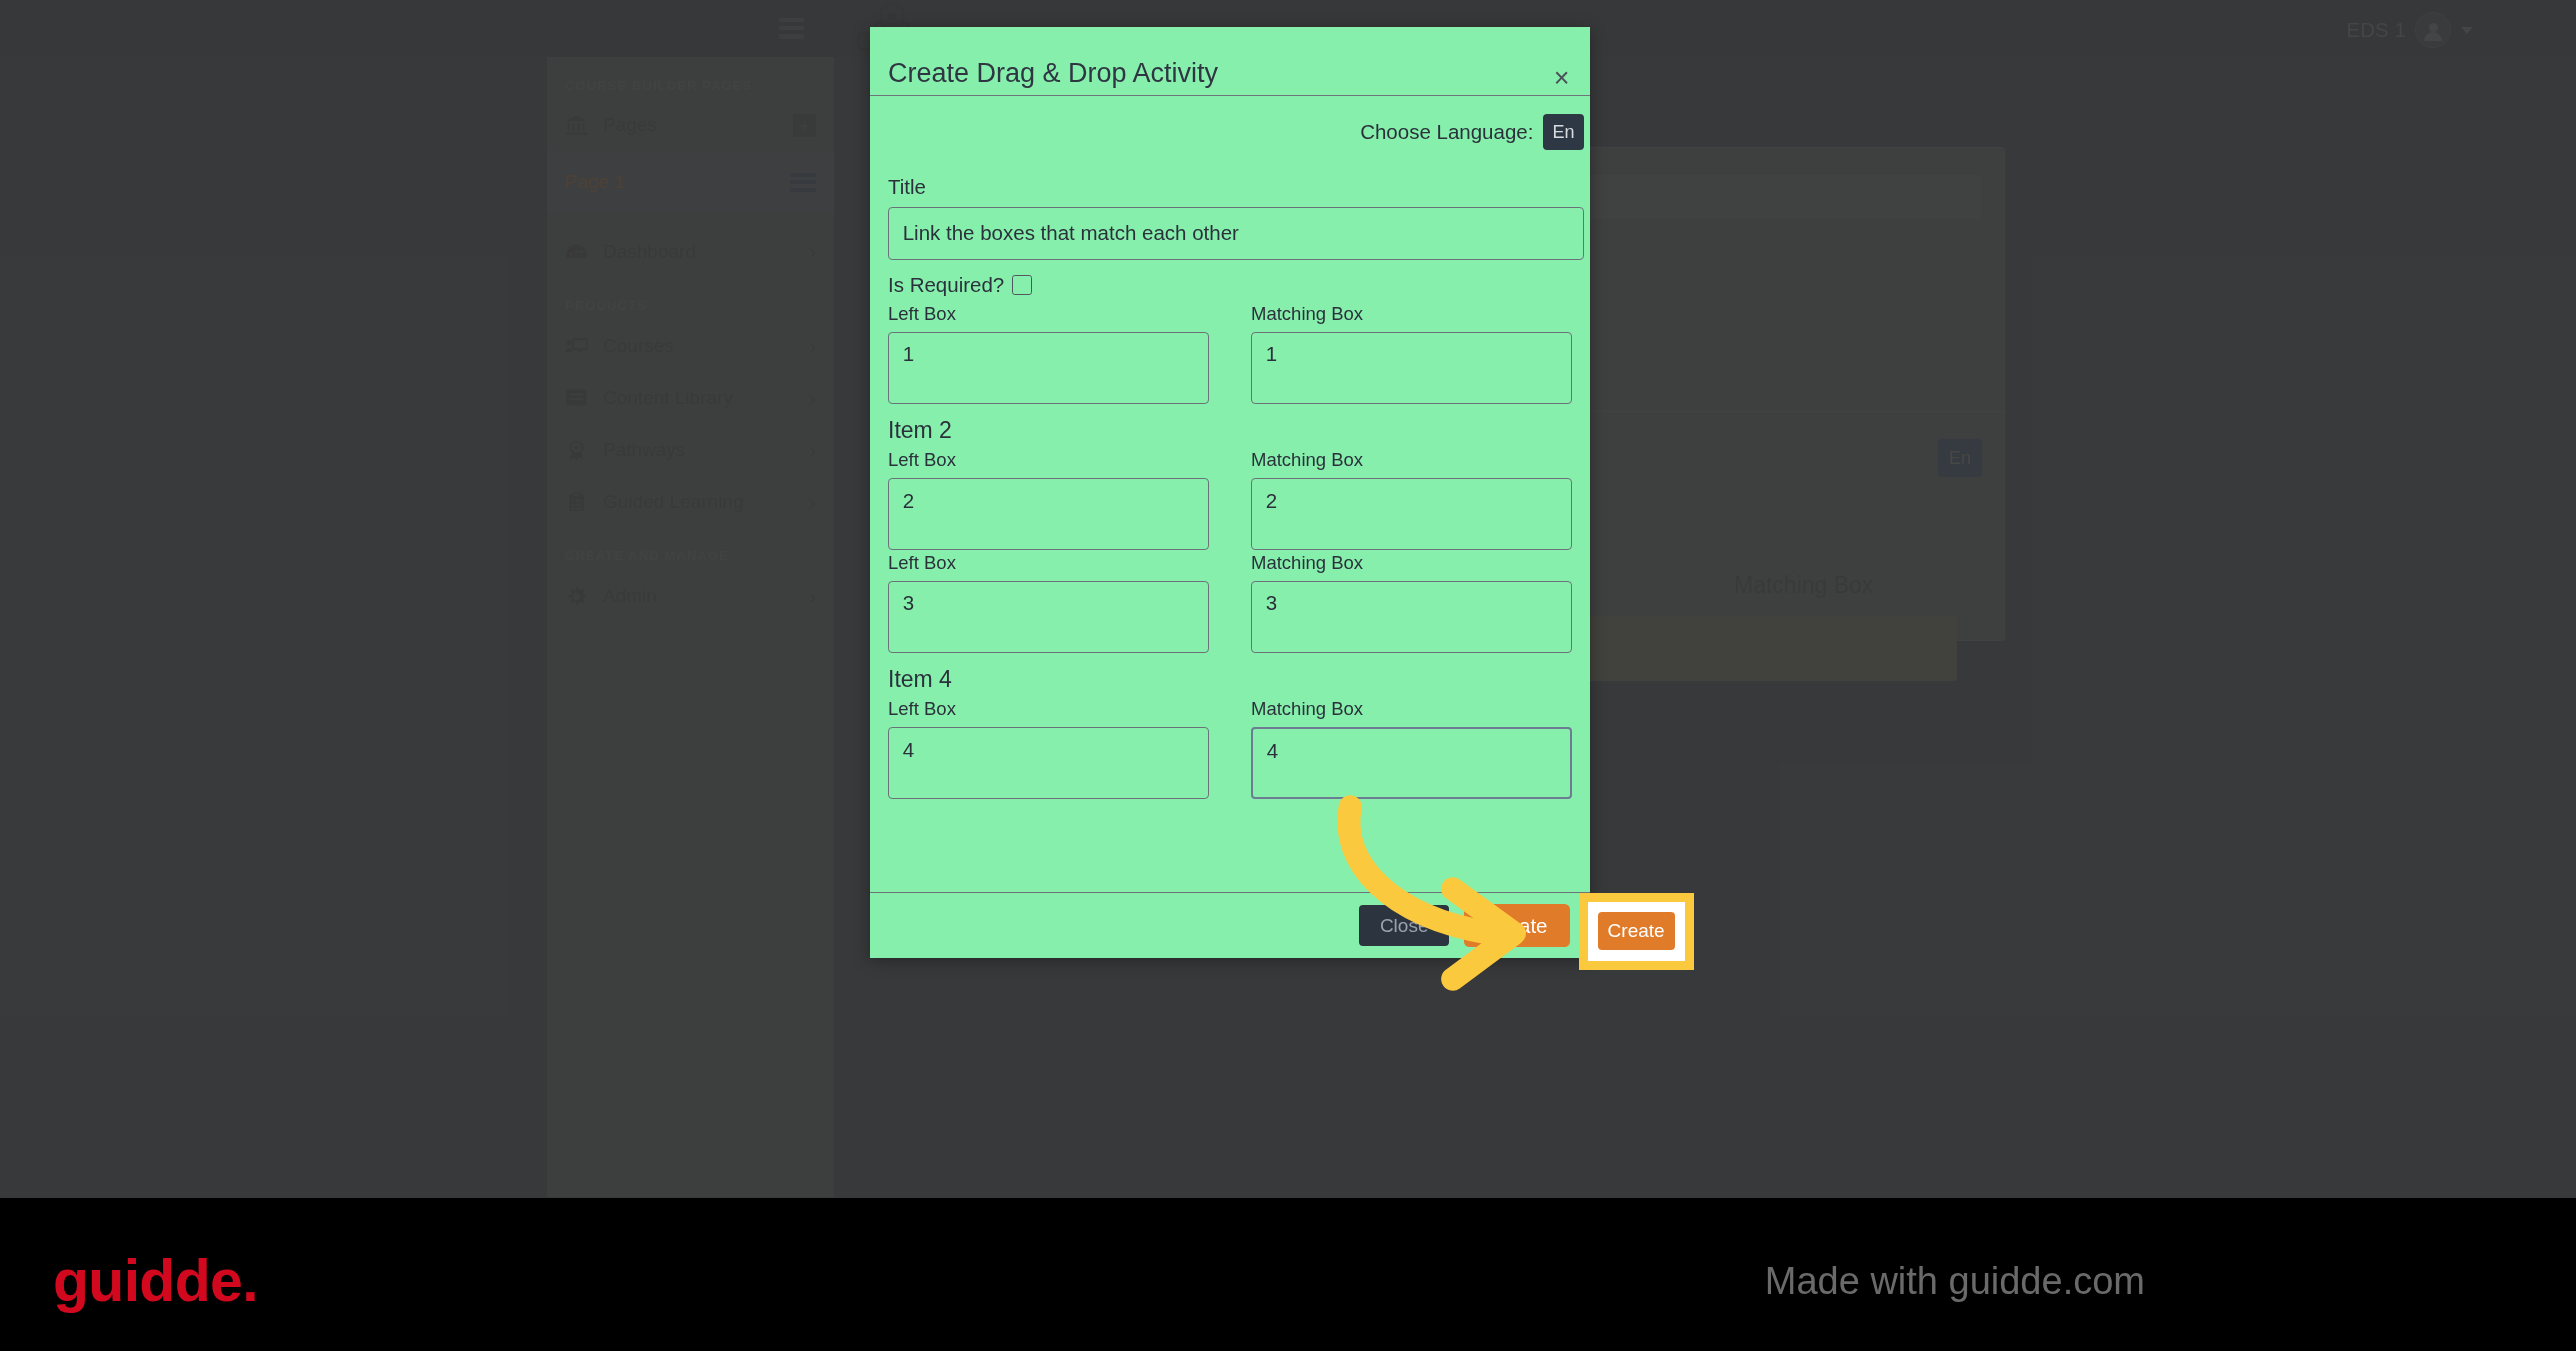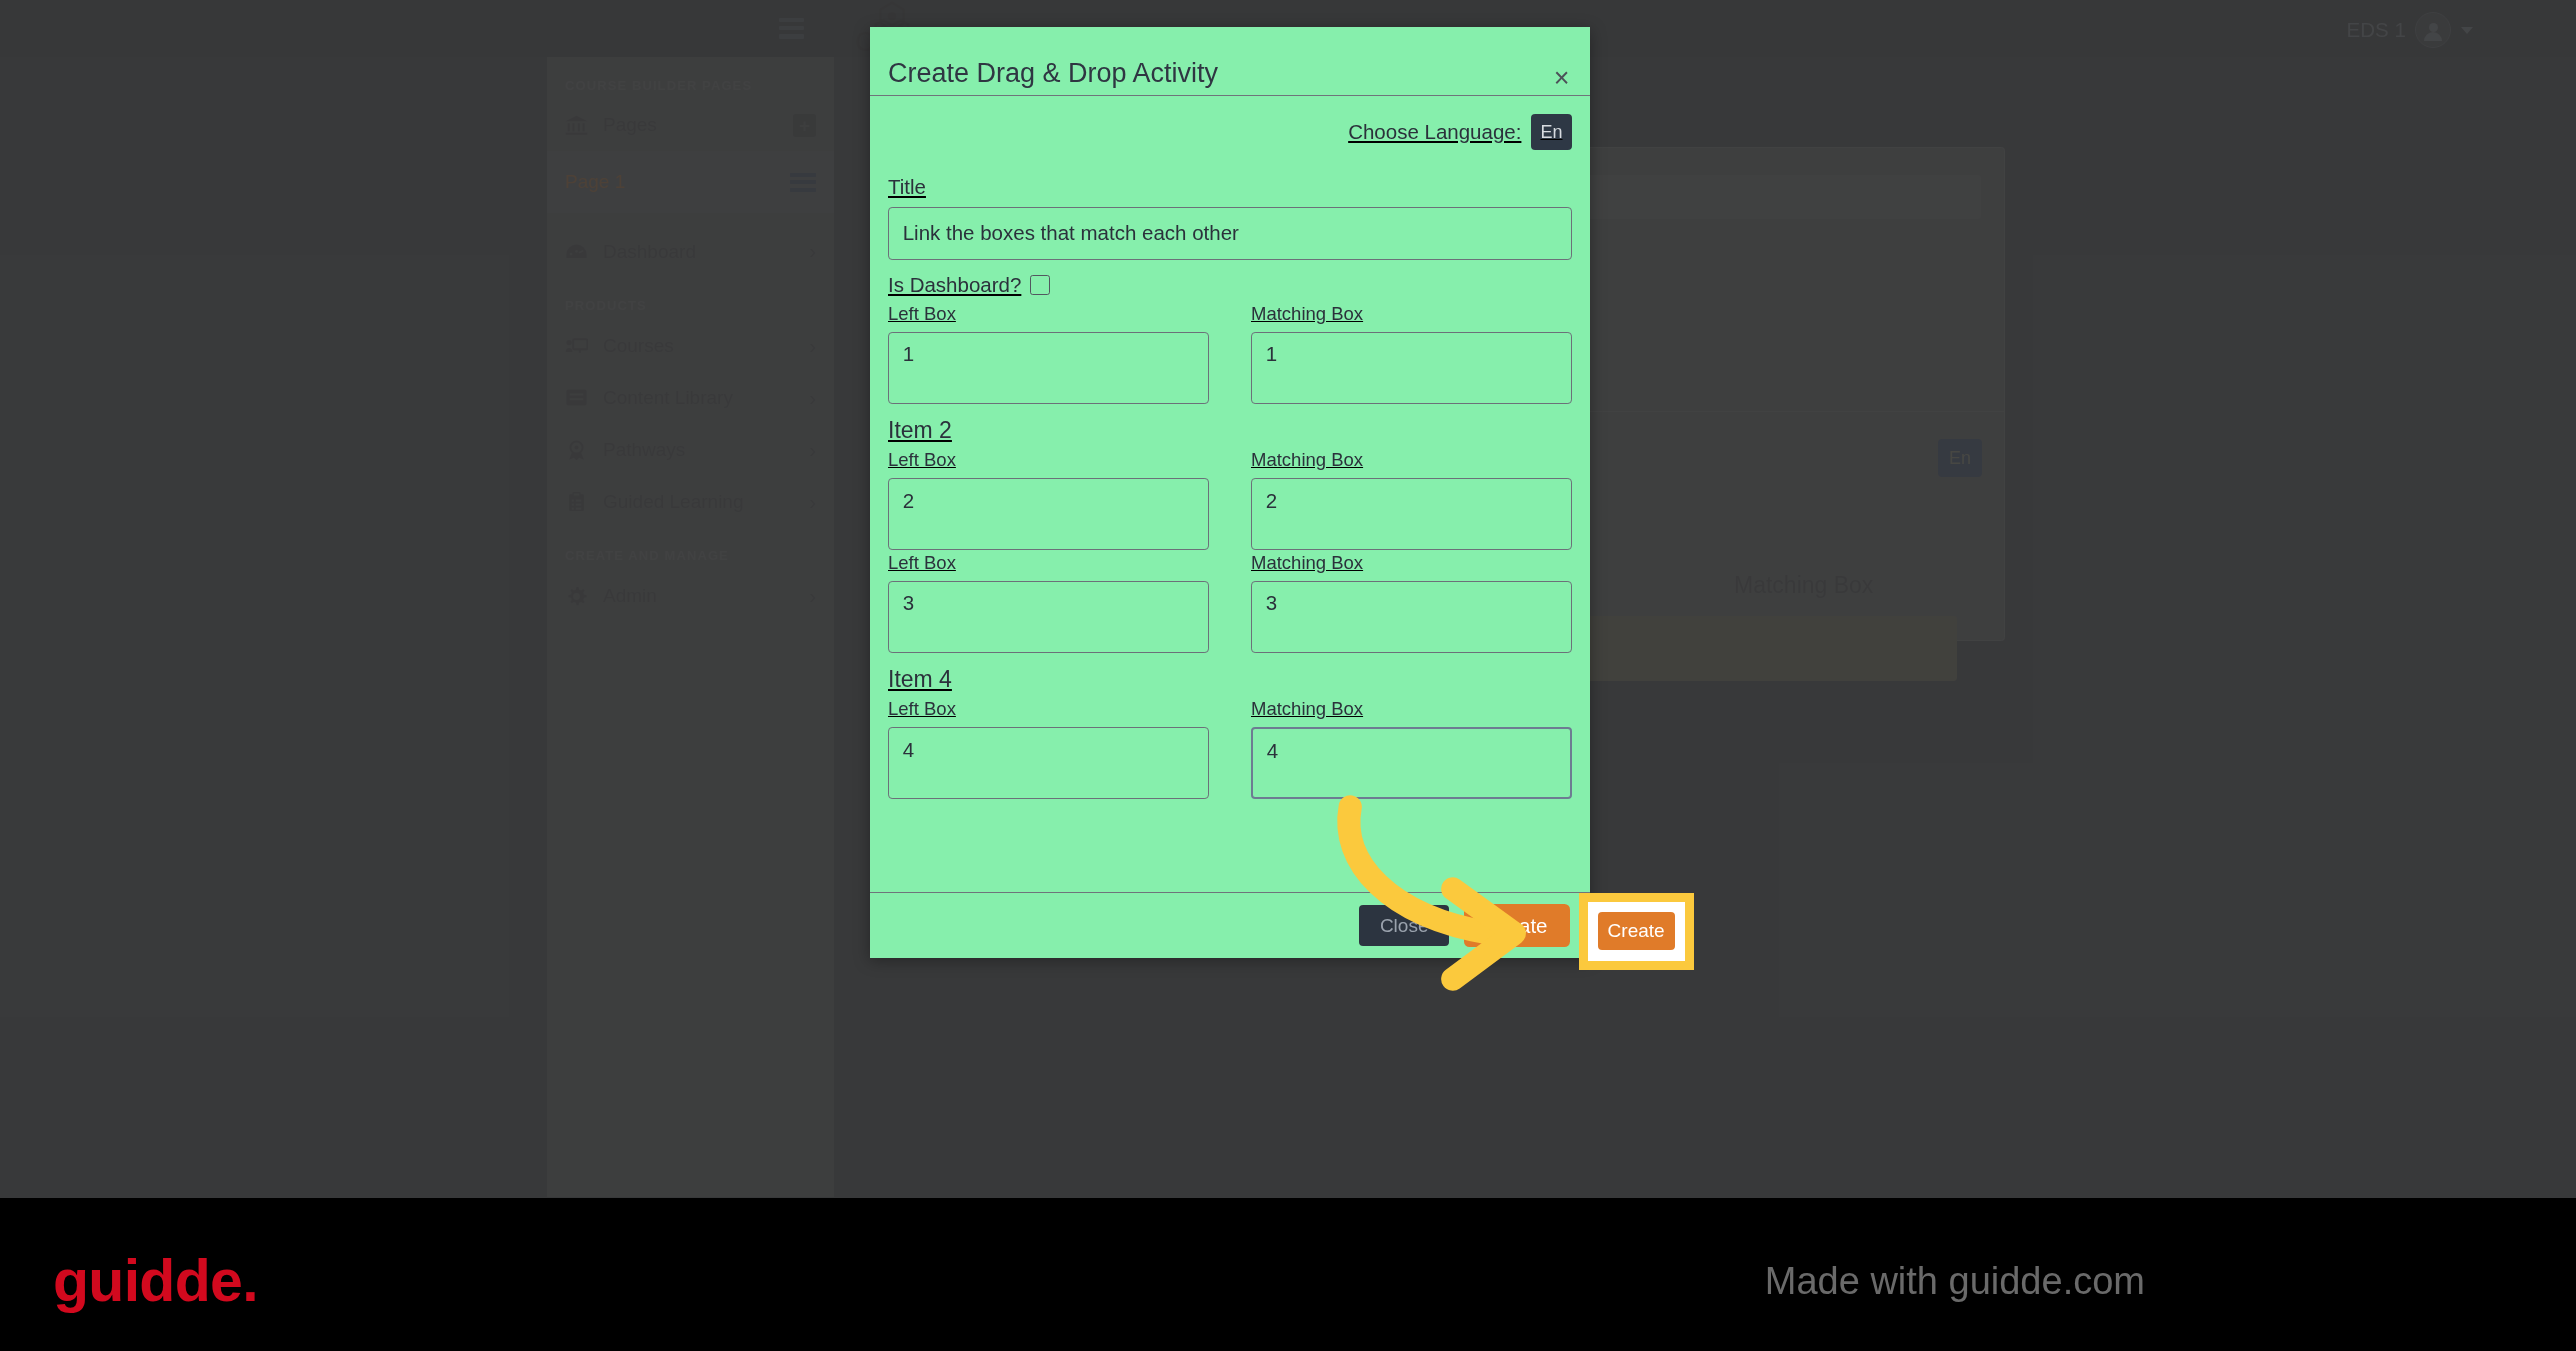--- a/index.html
+++ b/index.html
@@ -185,24 +185,23 @@
   }
   #modal-close {
     position: absolute;
     right: 20.5px; top: 38px;
     font-size: 27px;
     color: #4c5158;
     line-height: 1;
   }
   #modal-body {
     position: relative;
-    padding: 18px 18px 0 18px;
+    padding: 18px 6px 0 18px;
     height: 796px;
     box-sizing: border-box;
-    text-decoration: underline;
   }
   .lang-row {
     display: flex; align-items: center; justify-content: flex-end;
     gap: 9.6px;
     margin-bottom: 24.6px;
   }
   .lang-label { font-size: 20.5px; color:#2b313b; }
   .lang-chip {
     background: #2e3845; color: #d7dbe0;
     width: 41px; height: 36px; border-radius: 4.1px;
@@ -505,21 +504,21 @@
 
       <div class="lang-row">
         <span class="lang-label">Choose Language:</span>
         <span class="lang-chip">En</span>
       </div>
 
       <div class="field-label">Title</div>
       <input class="title-input" type="text" value="Link the boxes that match each other" style="">
 
       <div class="req-row">
-        <span>Is Dashboard?</span>
+        <span>Is Required?</span>
         <span class="req-box"></span>
       </div>
 
       
       <div class="item-grid">
         <div class="box-col">
           <div class="field-label">Left Box</div>
           <textarea class="box-input" style="">1</textarea>
         </div>
         <div class="box-col">

